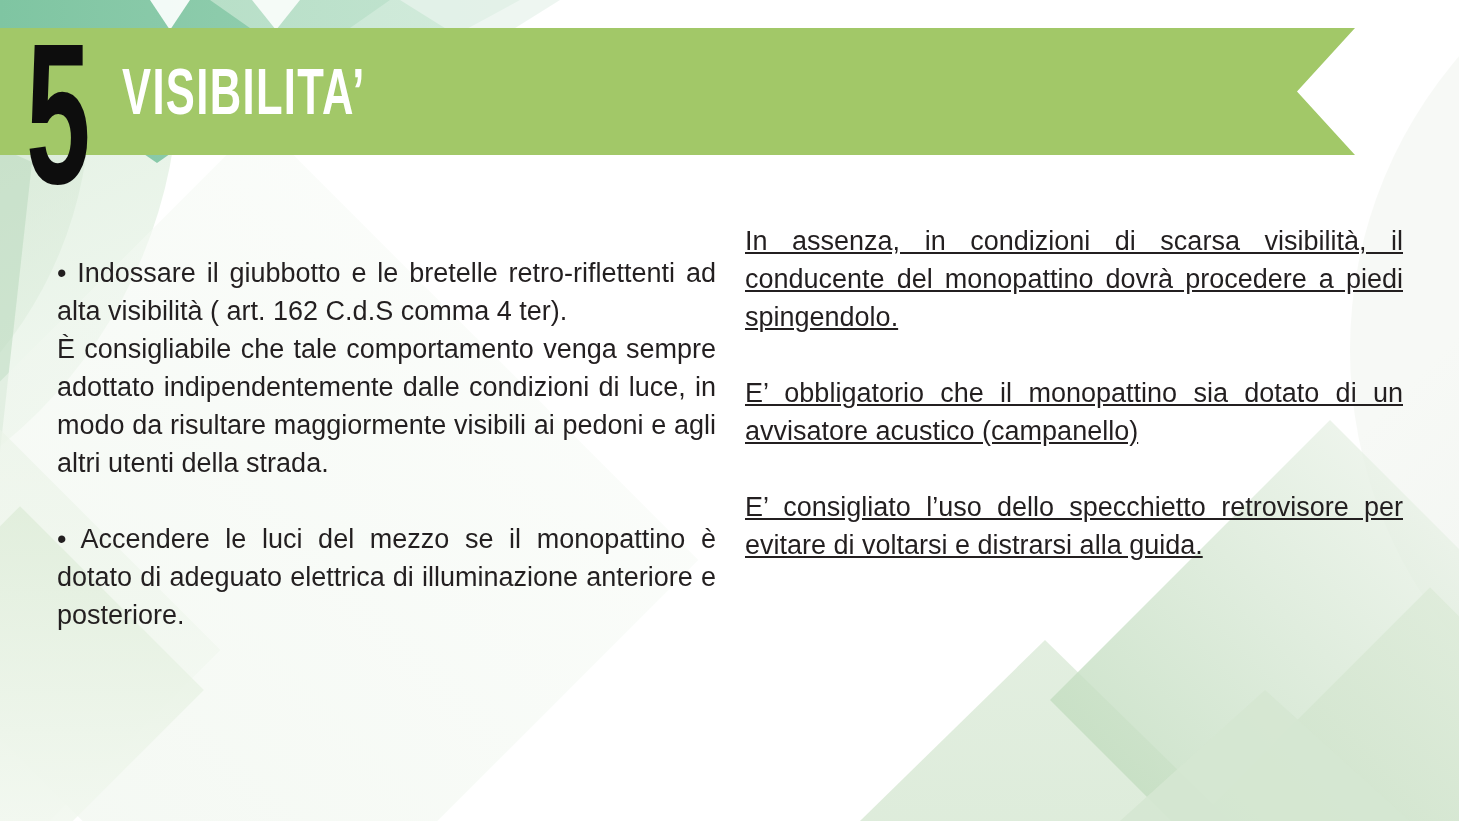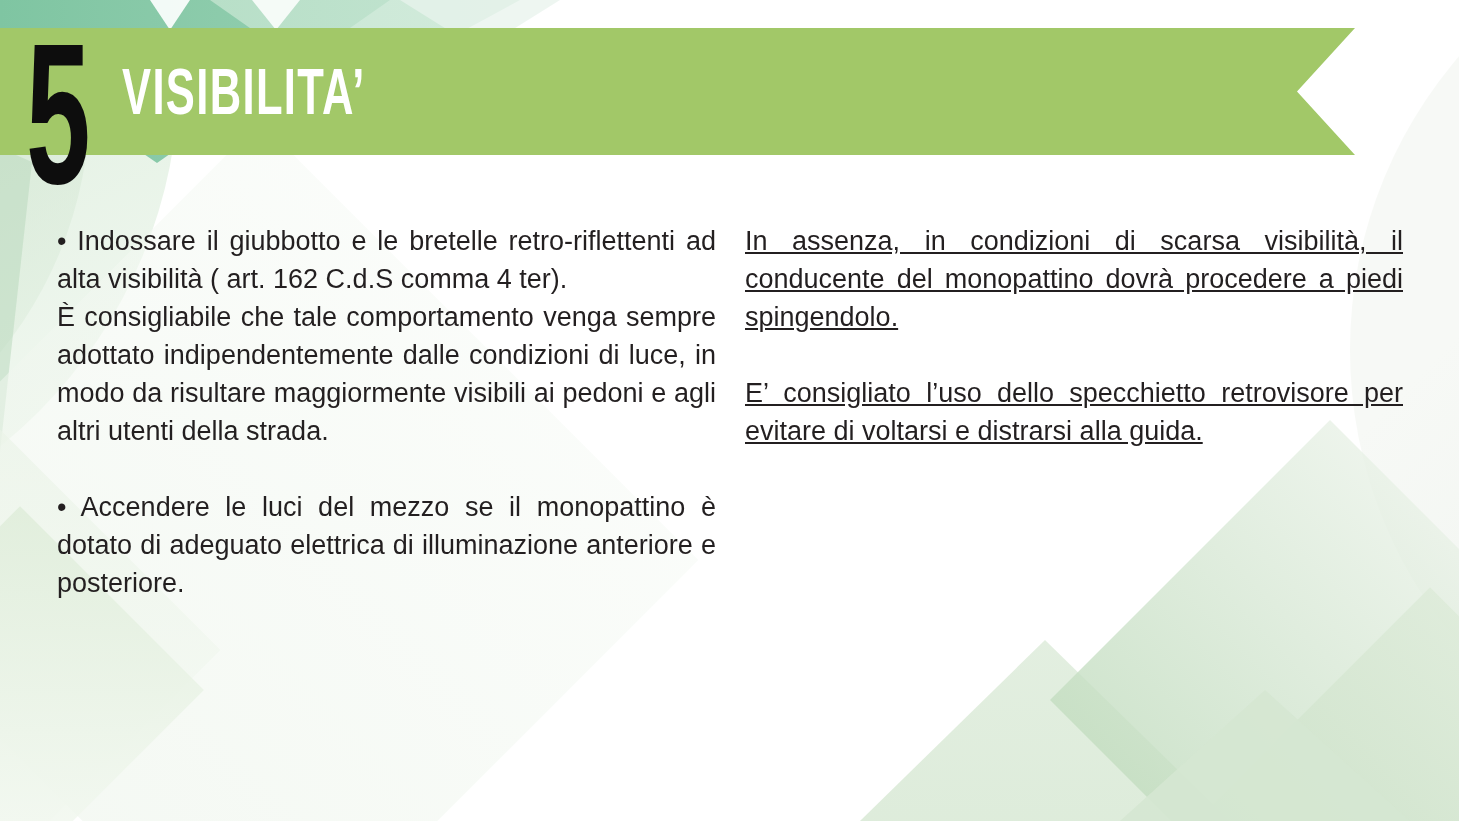--- a/index.html
+++ b/index.html
@@ -135,21 +135,21 @@
     top: 222px;
     z-index: 3;
     color: #231f20;
     font-size: 27px;
     line-height: 38px;
     text-align: justify;
   }
   .col-left  { left: 57px;  width: 659px; }
   .col-right { left: 745px; width: 658px; text-decoration: underline; }
   .col p { margin: 0 0 38px 0; }
-  .col p.tight    { margin-bottom: 0; }
+  .col p.tight    { margin-bottom: 0; margin-top: 32px; }
   .col p.attached { margin-top: 0; }
 </style>
 </head>
 <body>
 
 <div class="abs bg-circle-right"></div>
 <div class="abs bg-circle-left-outer"></div>
 <div class="abs bg-circle-left-inner"></div>
 <div class="shape left-edge-wedge"></div>
 <div class="diamond diamond-mid-left"></div>
@@ -172,14 +172,15 @@
 <div class="abs chapter-number">5</div>
 
 <div class="col col-left">
   <p class="tight">• Indossare il giubbotto e le bretelle retro-riflettenti ad alta visibilità ( art. 162 C.d.S comma 4 ter).</p>
   <p class="attached">È consigliabile che tale comportamento venga sempre adottato indipendentemente dalle condizioni di luce, in modo da risultare maggiormente visibili ai pedoni e agli altri utenti della strada.</p>
   <p>• Accendere le luci del mezzo se il monopattino è dotato di adeguato elettrica di illuminazione anteriore e posteriore.</p>
 </div>
 
 <div class="col col-right">
   <p>In assenza, in condizioni di scarsa visibilità, il conducente del monopattino dovrà procedere a piedi spingendolo.</p>
+  <p>E’ obbligatorio che il monopattino sia dotato di un avvisatore acustico (campanello)</p>
   <p>E’ consigliato l’uso dello specchietto retrovisore per evitare di voltarsi e distrarsi alla guida.</p>
 </div>
 
 </body></html>

